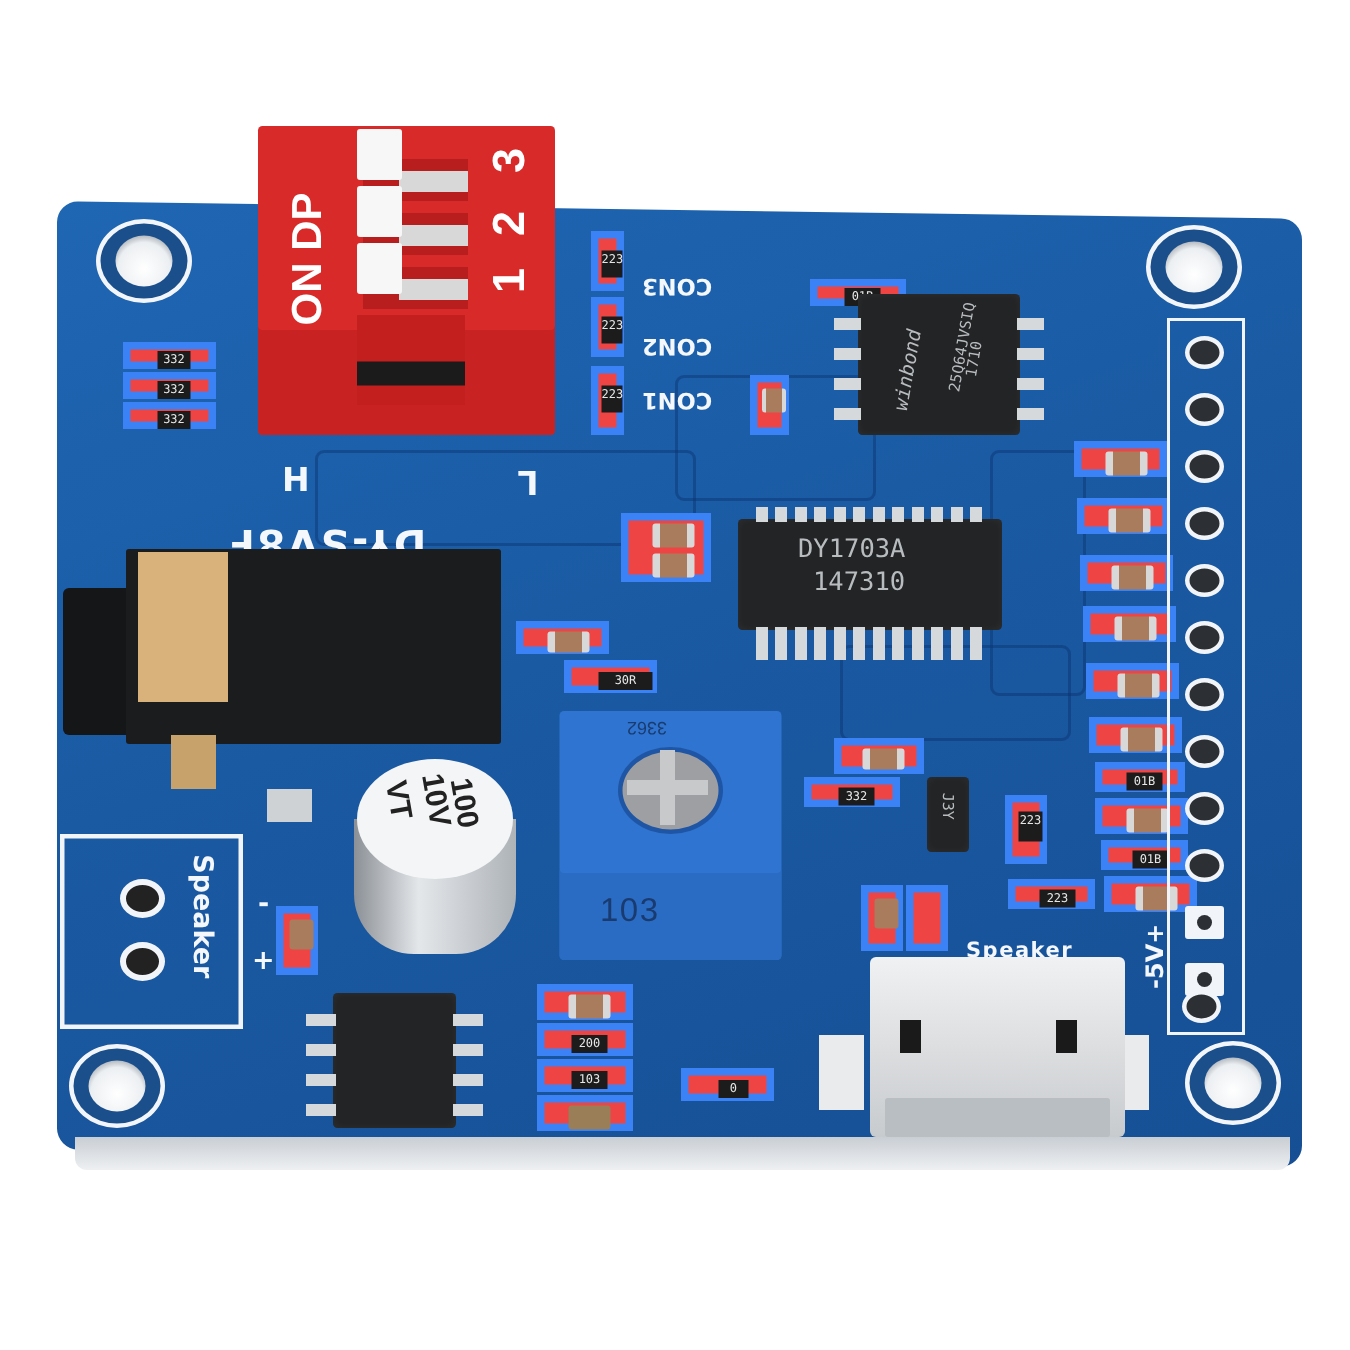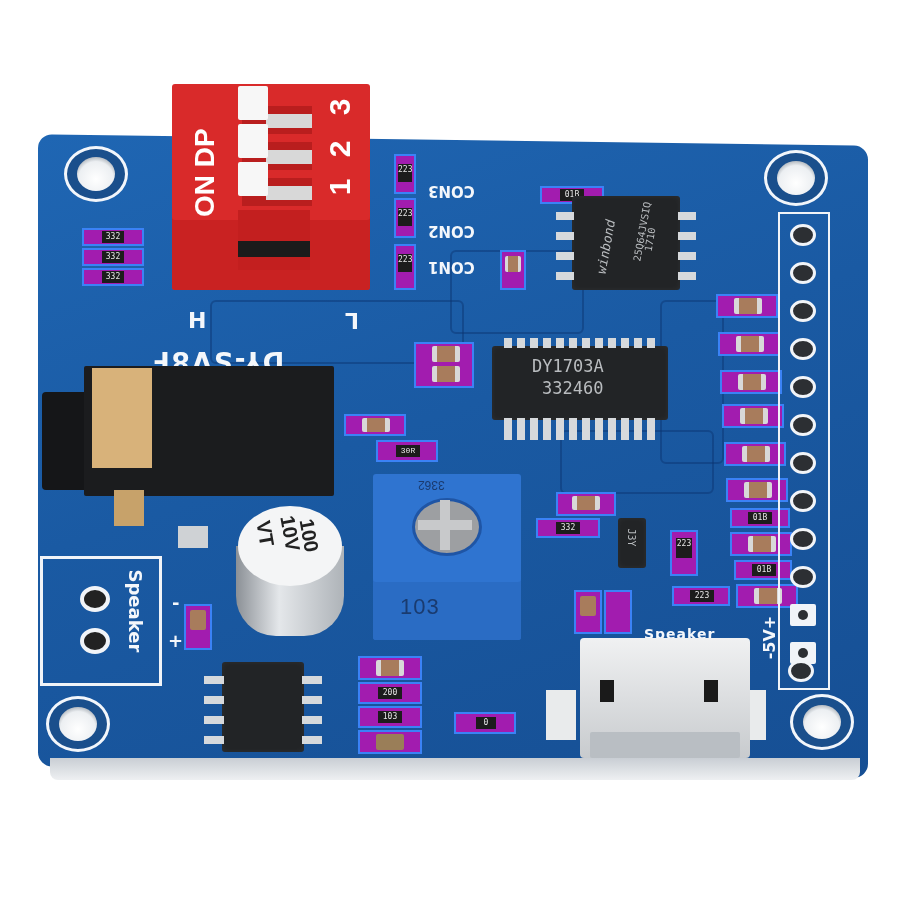--- a/index.html
+++ b/index.html
@@ -20,21 +20,21 @@
   .dip-text{position:absolute;color:#fff;font-weight:bold;font-size:30px;}
   .dip-window{position:absolute;left:66px;top:126px;width:72px;height:60px;background:#c31f1f;}
   .dip-bar{position:absolute;left:66px;top:157px;width:72px;height:16px;background:#1b1b1b;}
   
   .silk{position:absolute;color:#f4f7fb;font-weight:bold;font-family:"DejaVu Sans",sans-serif;}
   
   .chip{position:absolute;background:#222426;border-radius:3px;box-shadow:inset 0 0 6px rgba(255,255,255,0.05);}
   .pin{position:absolute;background:#d6d9dc;}
   .chip-label{position:absolute;color:#b9bcbf;font-family:"DejaVu Sans Mono",monospace;}
   
-  .pad{position:absolute;border:2px solid #3b82f6;box-sizing:border-box;background:#a21caf;}
+  .pad{position:absolute;border:5px solid #3b82f6;box-sizing:border-box;background:#ef4444;}
   .cap{position:absolute;background:linear-gradient(90deg,#d8d8d8 0 18%,#a87c5c 18% 82%,#d8d8d8 82%);border-radius:2px;}
   .res{position:absolute;background:#1c1c1c;color:#e6e6e6;font-size:8px;line-height:12px;text-align:center;font-family:"DejaVu Sans Mono",monospace;}
   
   .header{position:absolute;left:778px;top:212px;width:52px;height:478px;border:2px solid #f1f4f8;box-sizing:border-box;}
   .hpin{position:absolute;left:10px;width:26px;height:22px;border-radius:50%;border:3px solid #f1f4f8;background:#2c2f33;box-sizing:border-box;}
   .hpin.sq{border-radius:2px;background:#f1f4f8;}
   .hpin.sq::after{content:"";position:absolute;left:5px;top:3px;width:10px;height:10px;border-radius:50%;background:#2c2f33;}
   
   .jack{position:absolute;left:84px;top:366px;width:250px;height:130px;background:#1b1c1e;border-radius:2px;}
   .jack-gold{position:absolute;left:92px;top:368px;width:60px;height:100px;background:#d8b27a;}
@@ -134,36 +134,36 @@
 <div class="pin" style="left:678px;top:252px;width:18px;height:8px;"></div>
 <div class="pin" style="left:678px;top:272px;width:18px;height:8px;"></div>
 
 <div class="pad" style="left:414px;top:342px;width:60px;height:46px;">
   <div class="cap" style="left:16px;top:2px;width:28px;height:16px;"></div>
   <div class="cap" style="left:16px;top:22px;width:28px;height:16px;"></div>
 </div>
 
 <div class="chip" style="left:492px;top:346px;width:176px;height:74px;">
   <div class="chip-label" style="left:40px;top:10px;font-size:17px;">DY1703A</div>
-  <div class="chip-label" style="left:50px;top:32px;font-size:17px;">332460</div>
+  <div class="chip-label" style="left:50px;top:32px;font-size:17px;">147310</div>
 </div>
 <div class="pin" style="left:504px;top:338px;width:152px;height:10px;background:repeating-linear-gradient(90deg,#d6d9dc 0 8px,transparent 8px 13px);"></div>
 <div class="pin" style="left:504px;top:418px;width:152px;height:22px;background:repeating-linear-gradient(90deg,#d6d9dc 0 8px,transparent 8px 13px);"></div>
 
 <div class="jack-barrel"></div>
 <div class="jack"></div>
 <div class="jack-gold"></div>
 <div class="abs" style="left:114px;top:490px;width:30px;height:36px;background:#c7a26a;"></div>
 <div class="abs" style="left:178px;top:526px;width:30px;height:22px;background:#cfd2d5;"></div>
 
 <div class="pad" style="left:344px;top:414px;width:62px;height:22px;">
     <div class="cap" style="left:16px;top:2px;width:28px;height:14px;"></div>
   </div>
 <div class="pad" style="left:376px;top:440px;width:62px;height:22px;">
-    <div class="res" style="left:18px;top:3px;width:24px;font-family:Liberation Mono, monospace;">30R</div>
+    <div class="res" style="left:18px;top:3px;width:36px;">30R</div>
   </div>
 
 <div class="ecap">
   <div class="ecap-body"></div>
   <div class="ecap-top"></div>
   <div class="ecap-text" style="left:56px;top:18px;">100</div>
   <div class="ecap-text" style="left:36px;top:16px;">10V</div>
   <div class="ecap-text" style="left:16px;top:16px;">VT</div>
 </div>
 

